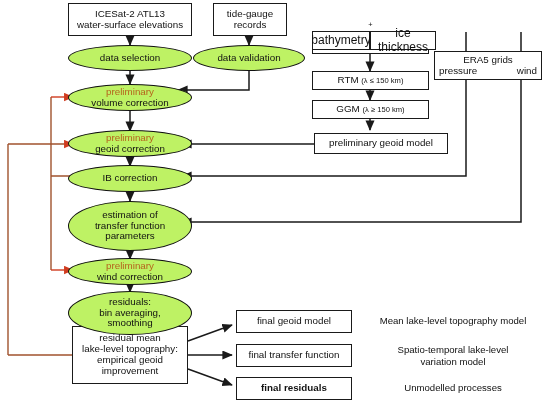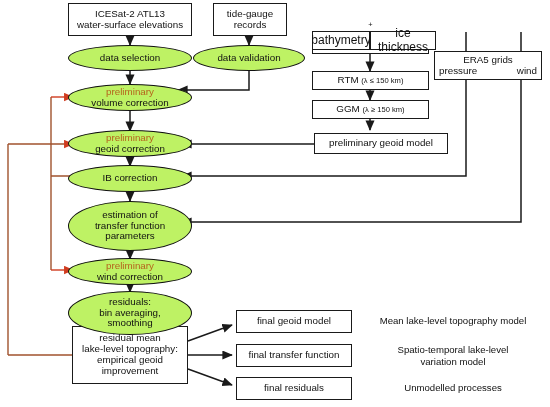--- a/index.html
+++ b/index.html
@@ -210,20 +210,20 @@
   </div>
 
   <div class="node box t10" style="left:236px;top:344px;width:116px;height:23px;">
     <span>final transfer function</span>
   </div>
   <div class="lbl" style="left:360px;top:344px;width:186px;">
     <span>Spatio-temporal lake-level</span><br>
     <span>variation model</span>
   </div>
 
-  <div class="node box t10" style="left:236px;top:377px;width:116px;height:23px;">
+  <div class="node box t10" style="left:236px;top:377px;width:116px;height:23px;font-weight:bold;">
     <span>final residuals</span>
   </div>
   <div class="lbl" style="left:360px;top:382px;width:186px;">
     <span>Unmodelled processes</span>
   </div>
 
 </div>
 
 </body></html>

